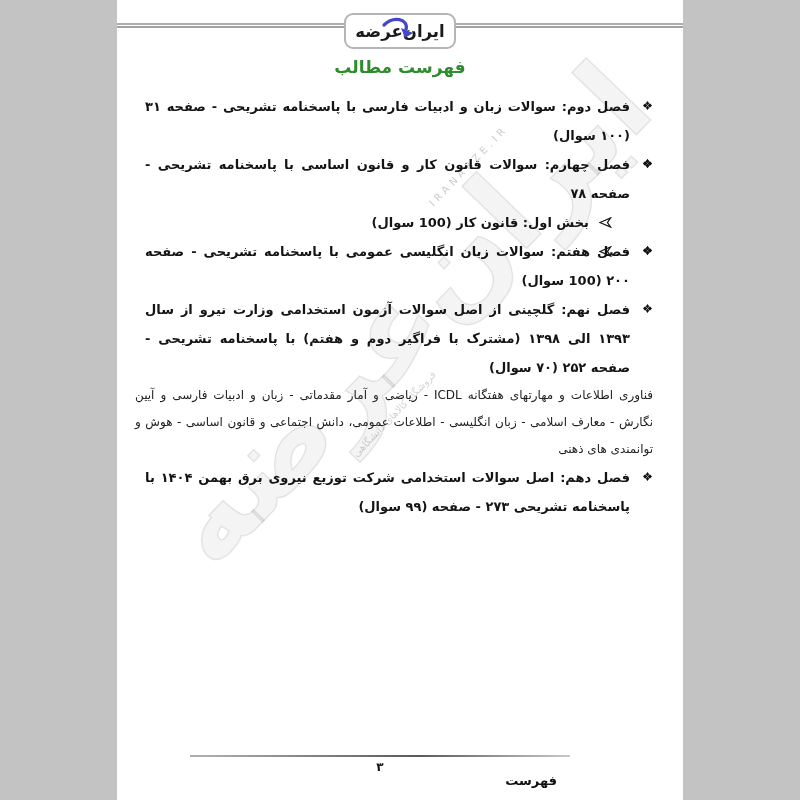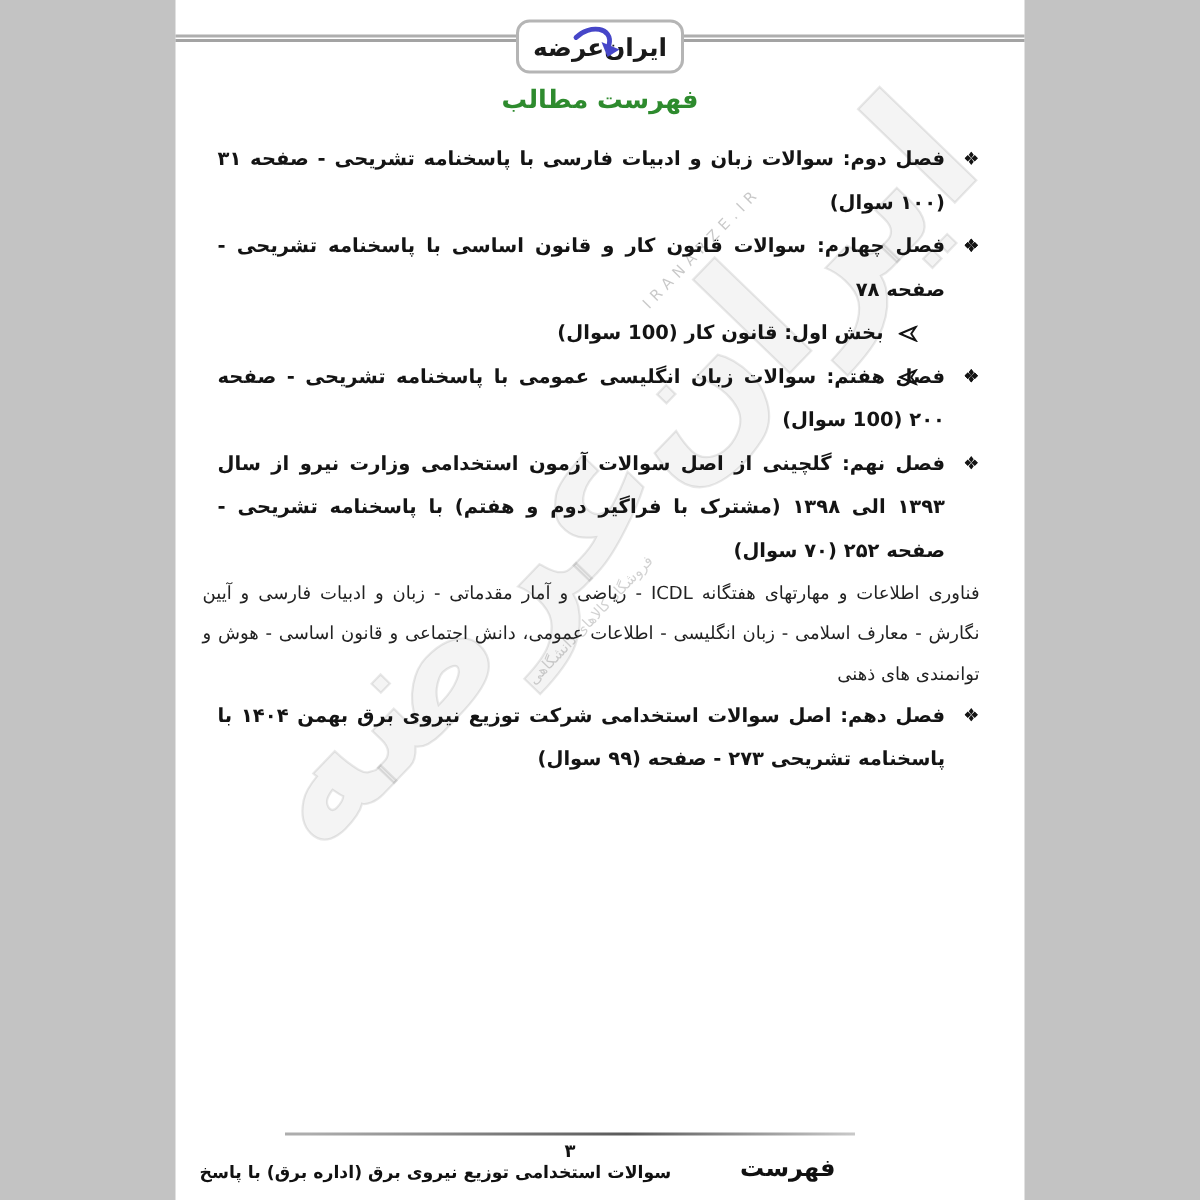--- a/index.html
+++ b/index.html
@@ -35,21 +35,21 @@
   .diamond-bullet{position:absolute;right:1px;top:9px;line-height:0;}
   .toc-sub-item{position:relative;margin-right:41px;padding-right:23px;text-align:justify;}
   .arrow-bullet{position:absolute;right:0;top:9px;line-height:0;}
   .toc-note{font-size:12px;font-weight:400;line-height:27px;color:#222;
             margin-left:-10px;text-align:justify;}
   
   .footer-rule{position:absolute;bottom:43px;left:73px;width:380px;height:2px;
                background:linear-gradient(to left,#c9c9c9,#5a5a5a 40%,#adadad 96%);z-index:3;}
   .page-number{position:absolute;bottom:26px;left:73px;width:380px;text-align:center;
                font-size:12px;font-weight:bold;color:#111;z-index:3;}
-  .footer-section{position:absolute;bottom:12px;right:126px;font-size:16px;font-weight:bold;
+  .footer-section{position:absolute;bottom:12px;right:126px;font-size:13px;font-weight:bold;
                   color:#111;z-index:3;}
   .footer-title{position:absolute;bottom:12px;left:16px;font-size:11.5px;font-weight:bold;
                 color:#111;z-index:3;direction:rtl;}
 </style>
 </head>
 <body>
 
 <div class="canvas">
   <div class="paper">
 
@@ -97,16 +97,15 @@
             </svg></span><span>فصل نهم: گلچینی از اصل سوالات آزمون استخدامی وزارت نیرو از سال ۱۳۹۳ الی ۱۳۹۸ (مشترک با فراگیر دوم و هفتم) با پاسخنامه تشریحی - صفحه ۲۵۲ (۷۰ سوال)</span></div>
         <div class="toc-note">فناوری اطلاعات و مهارتهای هفتگانه ICDL - ریاضی و آمار مقدماتی - زبان و ادبیات فارسی و آیین نگارش - معارف اسلامی - زبان انگلیسی - اطلاعات عمومی، دانش اجتماعی و قانون اساسی - هوش و توانمندی های ذهنی</div>
         <div class="toc-item"><span class="diamond-bullet"><svg width="9" height="9" viewBox="0 0 12 12">
               <path fill="#141414" d="M6 0 L8.2 2.9 L6 5.8 L3.8 2.9 Z M9.1 3.1 L12 6 L9.1 8.9 L6.2 6 Z M6 6.2 L8.2 9.1 L6 12 L3.8 9.1 Z M2.9 3.1 L5.8 6 L2.9 8.9 L0 6 Z"></path>
             </svg></span><span>فصل دهم: اصل سوالات استخدامی شرکت توزیع نیروی برق بهمن ۱۴۰۴ با پاسخنامه تشریحی ۲۷۳ - صفحه (۹۹ سوال)</span></div>
       </div>
 
     <div class="footer-rule"></div>
     <div class="page-number">۳</div>
     <span class="footer-section">فهرست</span>
-    <span class="footer-title">سوالات استخدامی توزیع نیروی برق (اداره برق) با پاسخ</span>
 
   </div>
 </div>
 
 </body></html>

